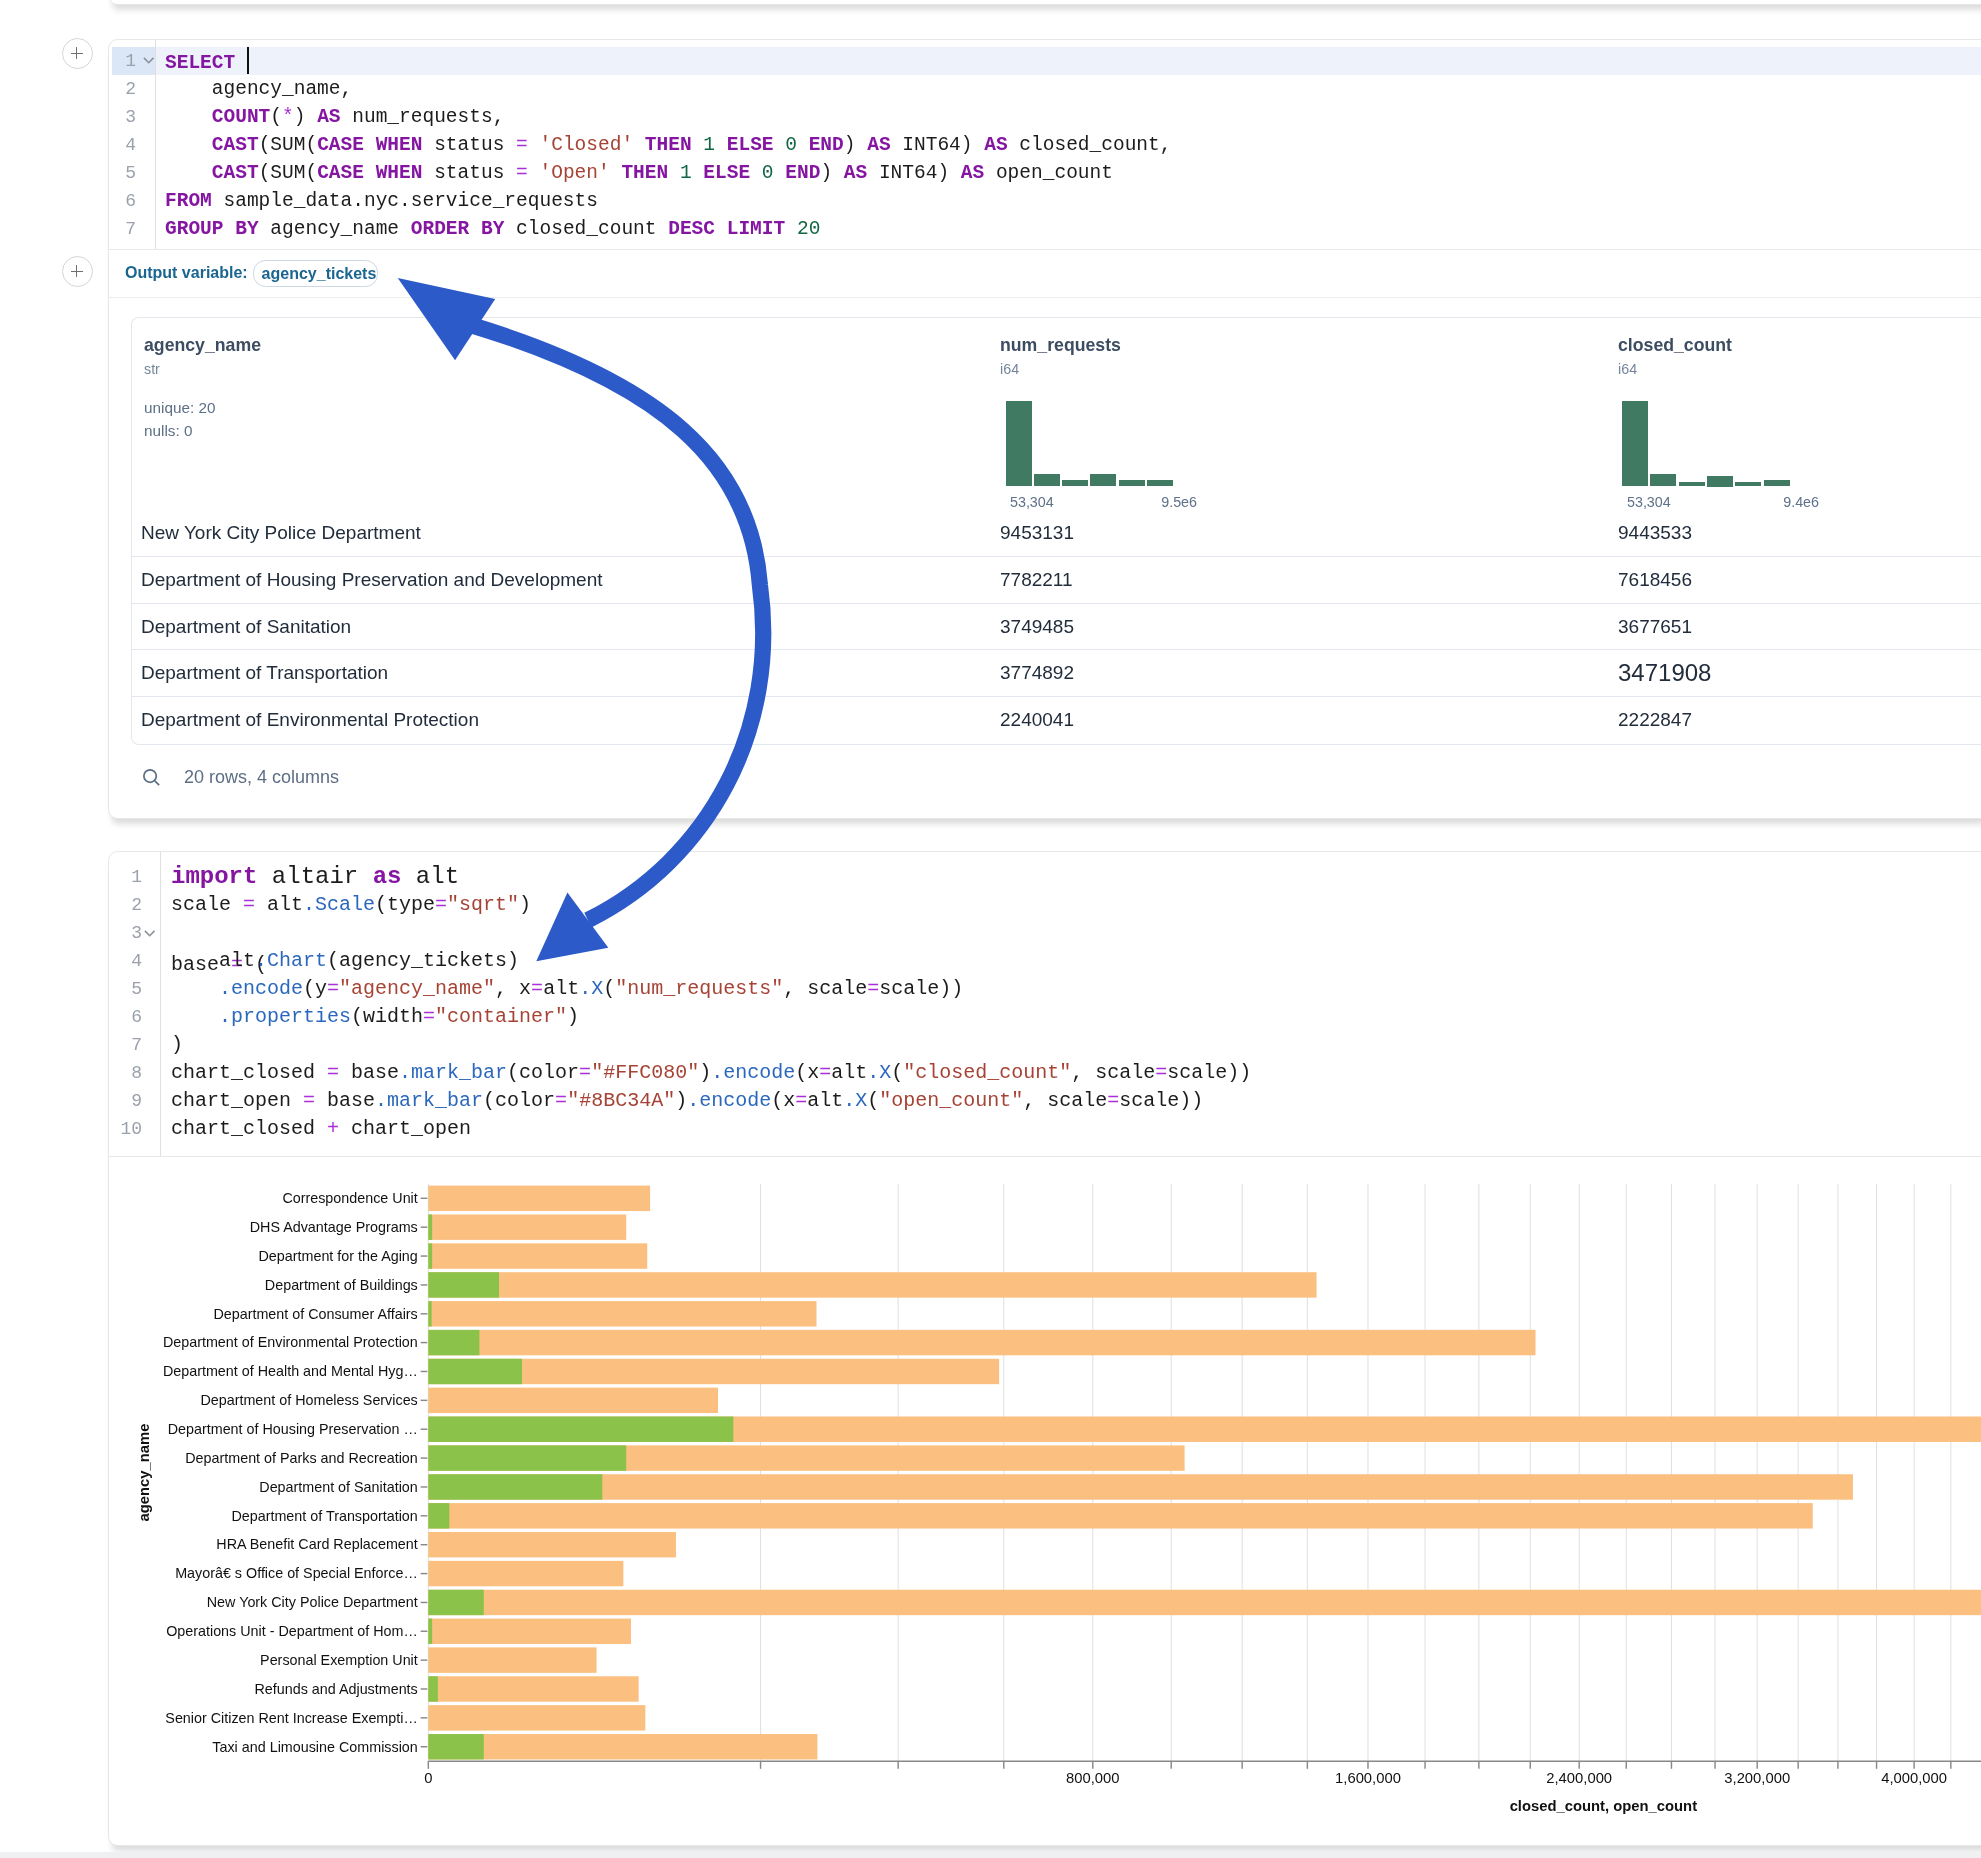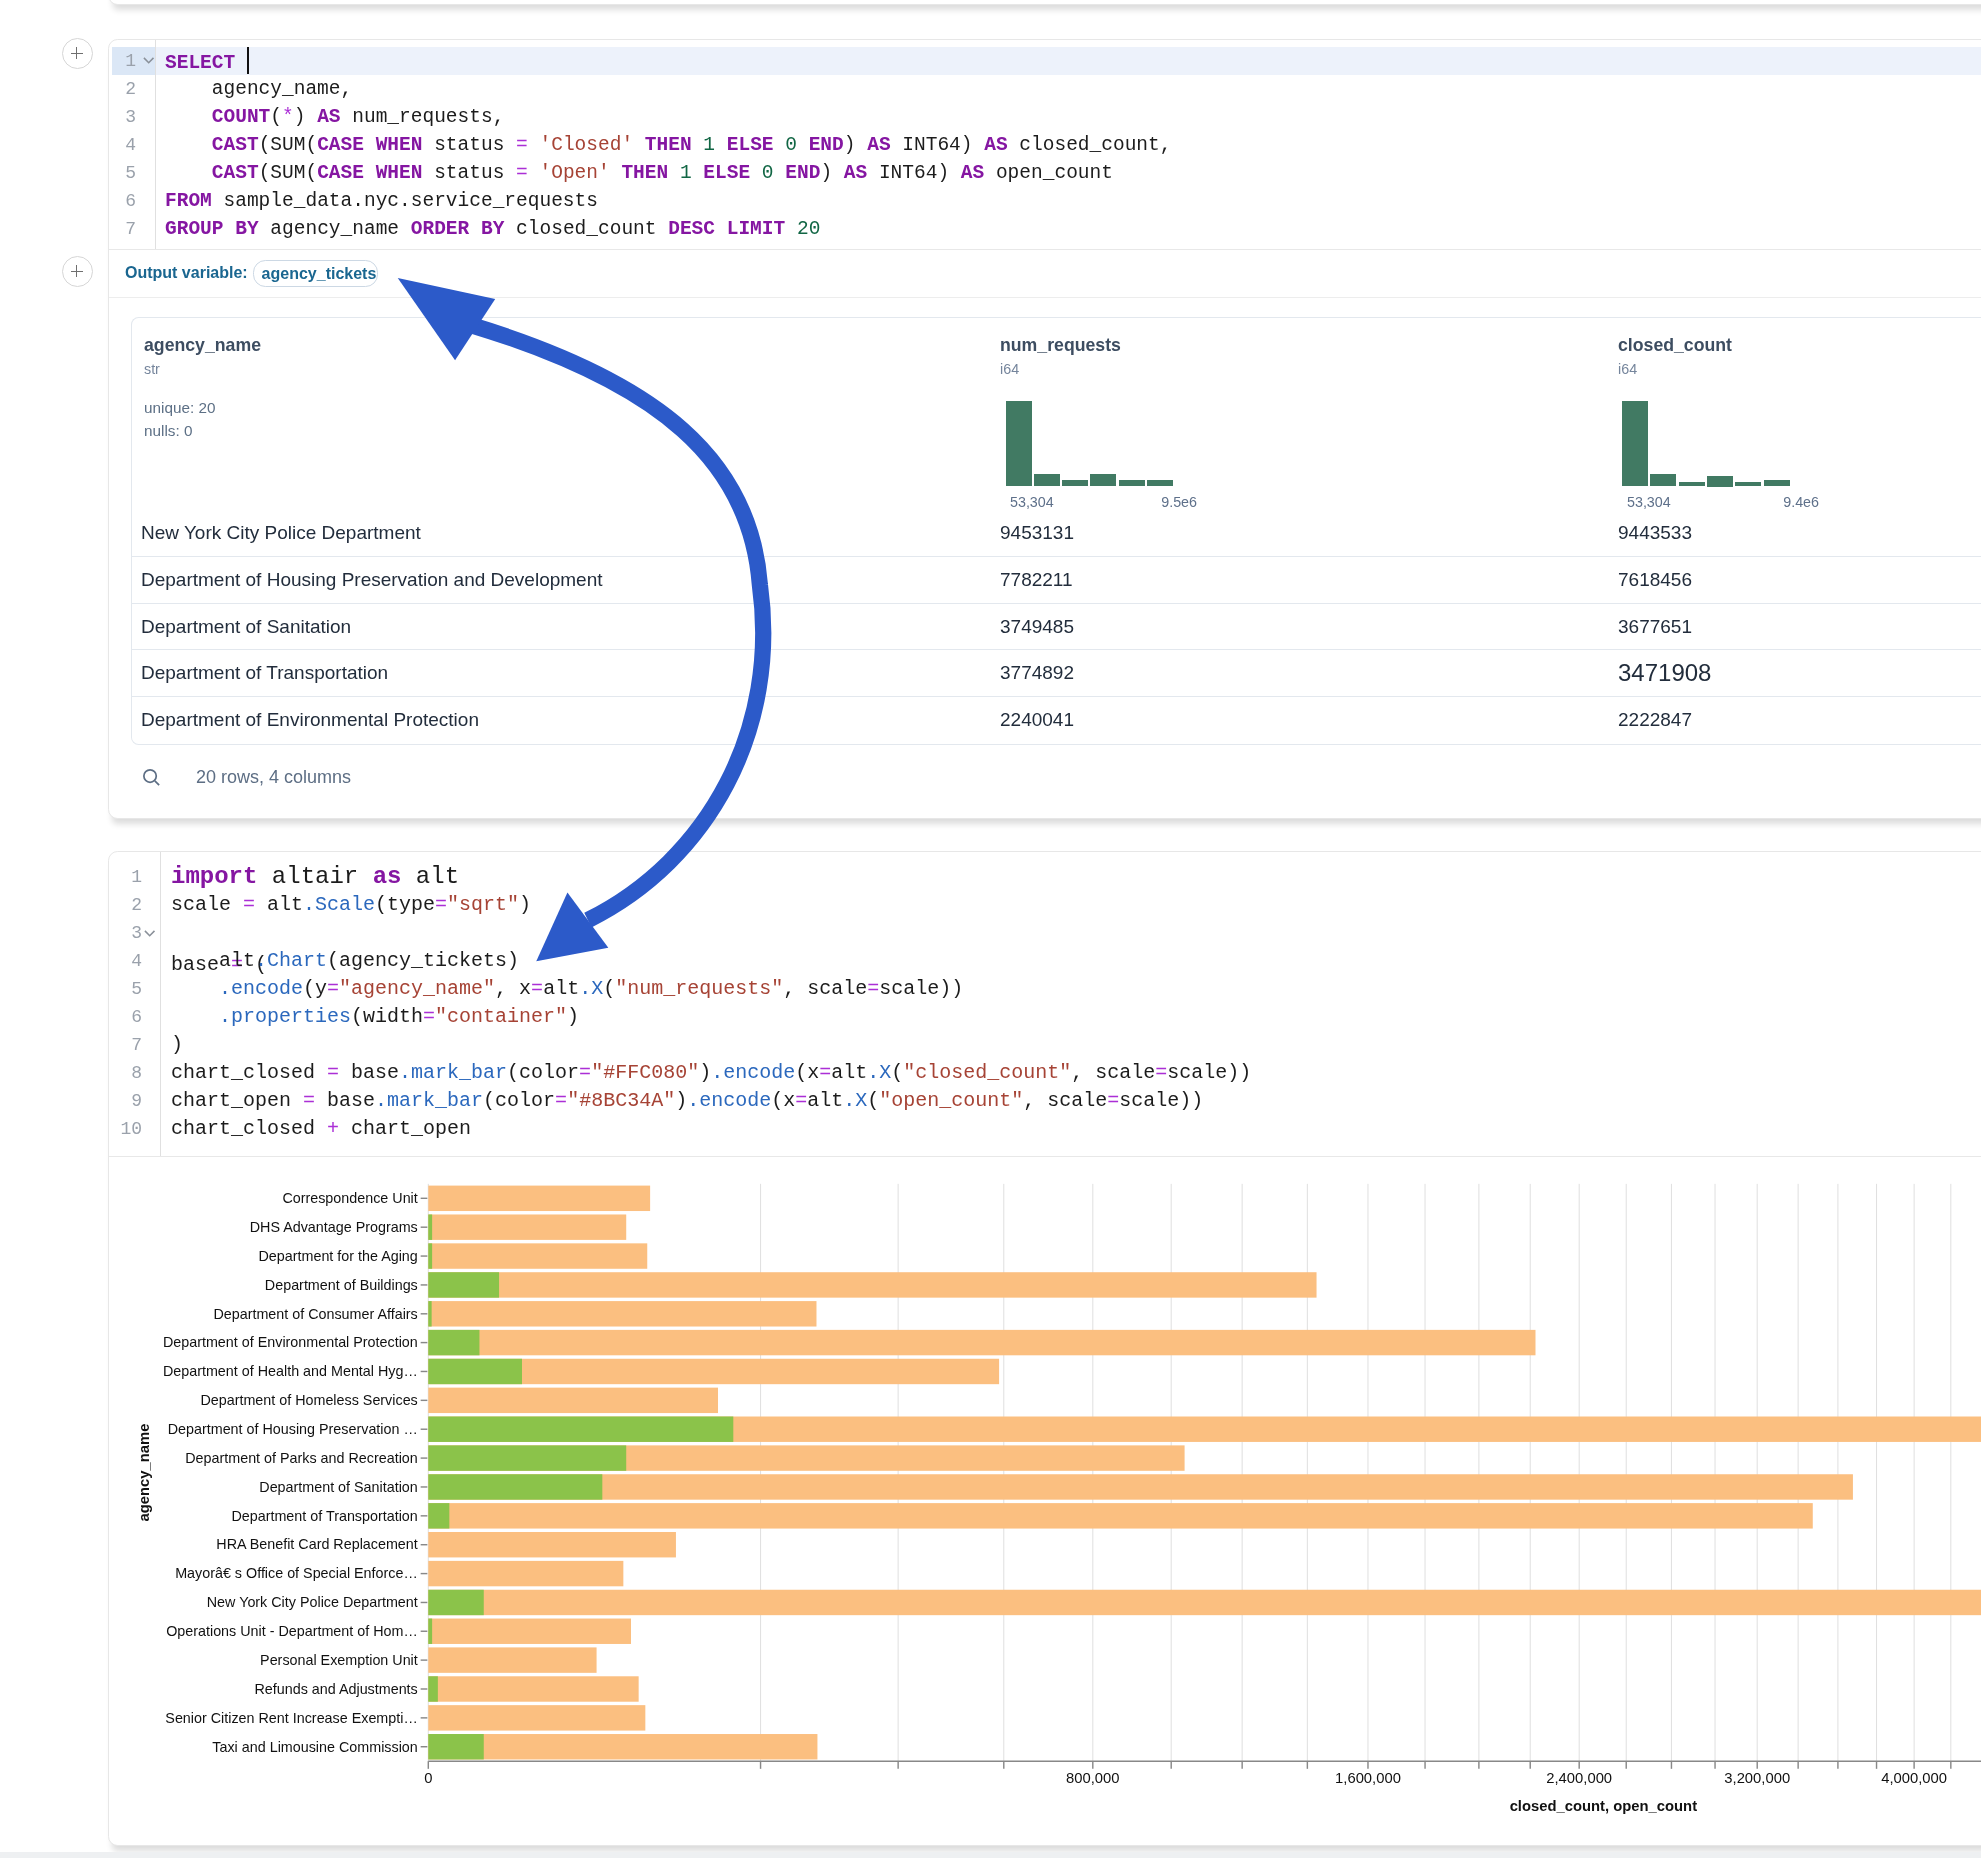--- a/index.html
+++ b/index.html
@@ -90,21 +90,21 @@
 <div style="position:absolute;left:1618px;top:649px;height:47px;line-height:47px;font-size:24px;color:#222d3c;">3471908</div>
 <div style="position:absolute;left:131px;right:0;top:696px;height:0;border-top:1px solid #e3e8ee;"></div>
 <div style="position:absolute;left:141px;top:696px;height:47px;line-height:47px;font-size:19px;color:#222d3c;">Department of Environmental Protection</div>
 <div style="position:absolute;left:1000px;top:696px;height:47px;line-height:47px;font-size:19px;color:#222d3c;">2240041</div>
 <div style="position:absolute;left:1618px;top:696px;height:47px;line-height:47px;font-size:19px;color:#222d3c;">2222847</div>
 
 <svg width="21" height="21" viewBox="0 0 22 22" style="position:absolute;left:141px;top:767px;">
     <circle cx="9.5" cy="9.5" r="6.5" stroke="#5d6e84" stroke-width="1.8" fill="none"></circle>
     <line x1="14.5" y1="14.5" x2="19" y2="19" stroke="#5d6e84" stroke-width="1.8"></line>
   </svg>
-<div style="position:absolute;left:196px;top:767px;font-size:18px;color:#5d6e84;">20 rows, 4 columns</div>
+<div style="position:absolute;left:184px;top:767px;font-size:18px;color:#5d6e84;">20 rows, 4 columns</div>
 
 <div class="card" style="top:851px;height:993px;"></div>
 <div style="position:absolute;left:0;top:1852px;width:1982px;height:6.7px;background:#eef0f2;"></div>
 <div style="position:absolute;left:160px;top:852px;width:1px;height:304px;background:#e0e0e0;"></div>
 <div style="position:absolute;left:85px;top:863px;width:57px;height:28px;line-height:28px;text-align:right;font-family:'Liberation Mono',monospace;font-size:18px;color:#9aa1ab;">1</div>
 <div style="position:absolute;left:85px;top:891px;width:57px;height:28px;line-height:28px;text-align:right;font-family:'Liberation Mono',monospace;font-size:18px;color:#9aa1ab;">2</div>
 <div style="position:absolute;left:85px;top:919px;width:57px;height:28px;line-height:28px;text-align:right;font-family:'Liberation Mono',monospace;font-size:18px;color:#9aa1ab;">3</div>
 <div style="position:absolute;left:85px;top:947px;width:57px;height:28px;line-height:28px;text-align:right;font-family:'Liberation Mono',monospace;font-size:18px;color:#9aa1ab;">4</div>
 <div style="position:absolute;left:85px;top:975px;width:57px;height:28px;line-height:28px;text-align:right;font-family:'Liberation Mono',monospace;font-size:18px;color:#9aa1ab;">5</div>
 <div style="position:absolute;left:85px;top:1003px;width:57px;height:28px;line-height:28px;text-align:right;font-family:'Liberation Mono',monospace;font-size:18px;color:#9aa1ab;">6</div>

